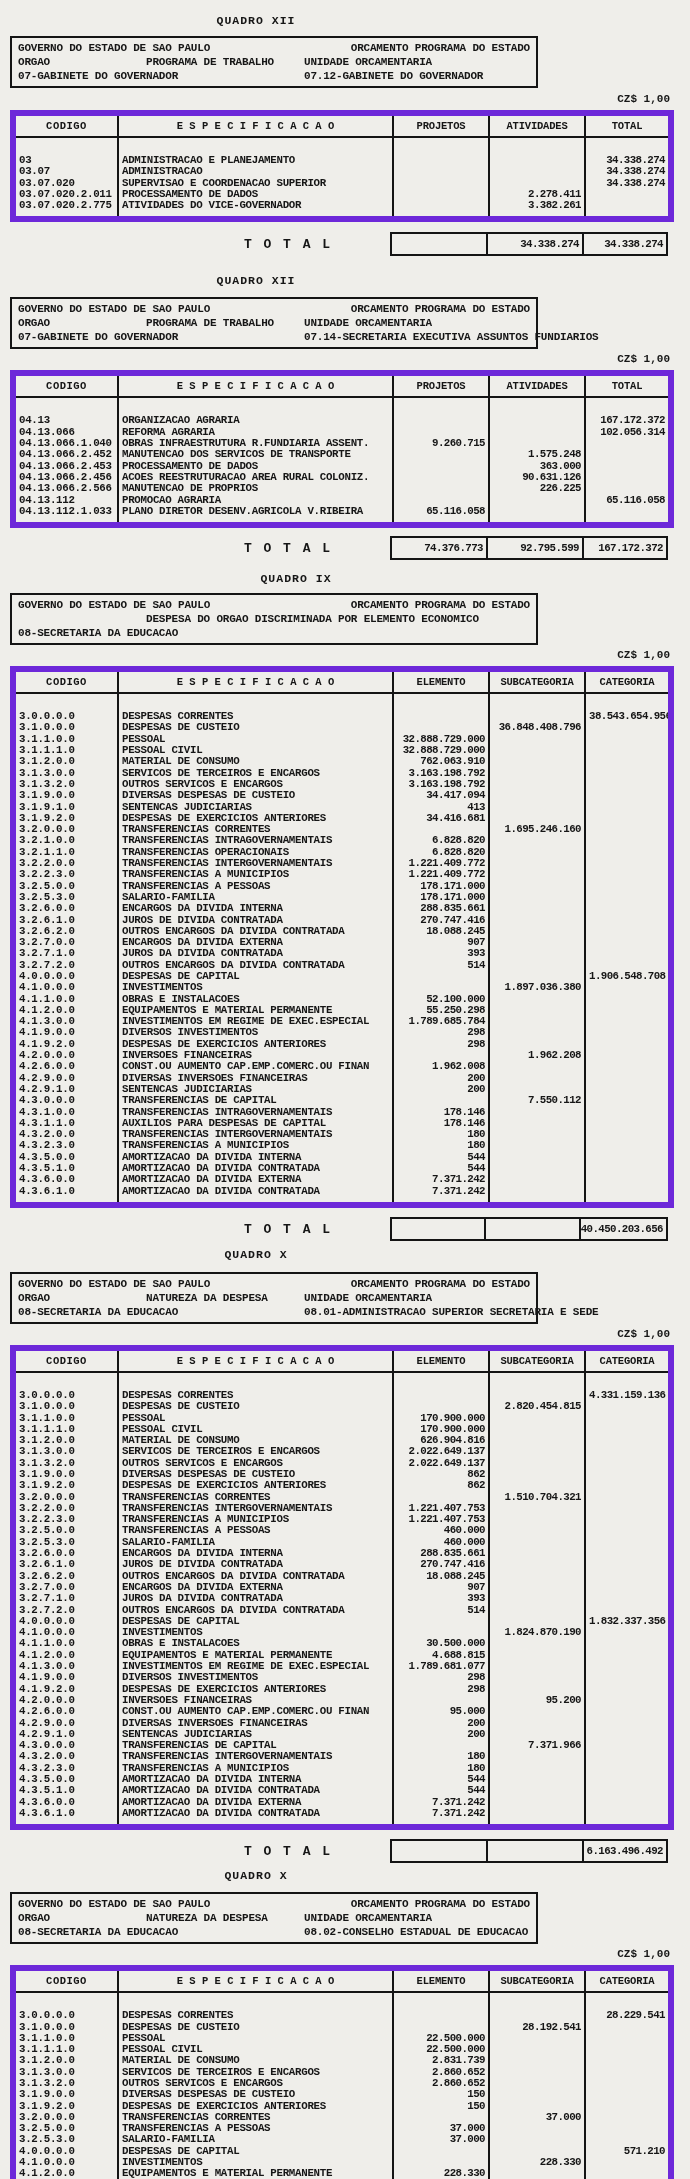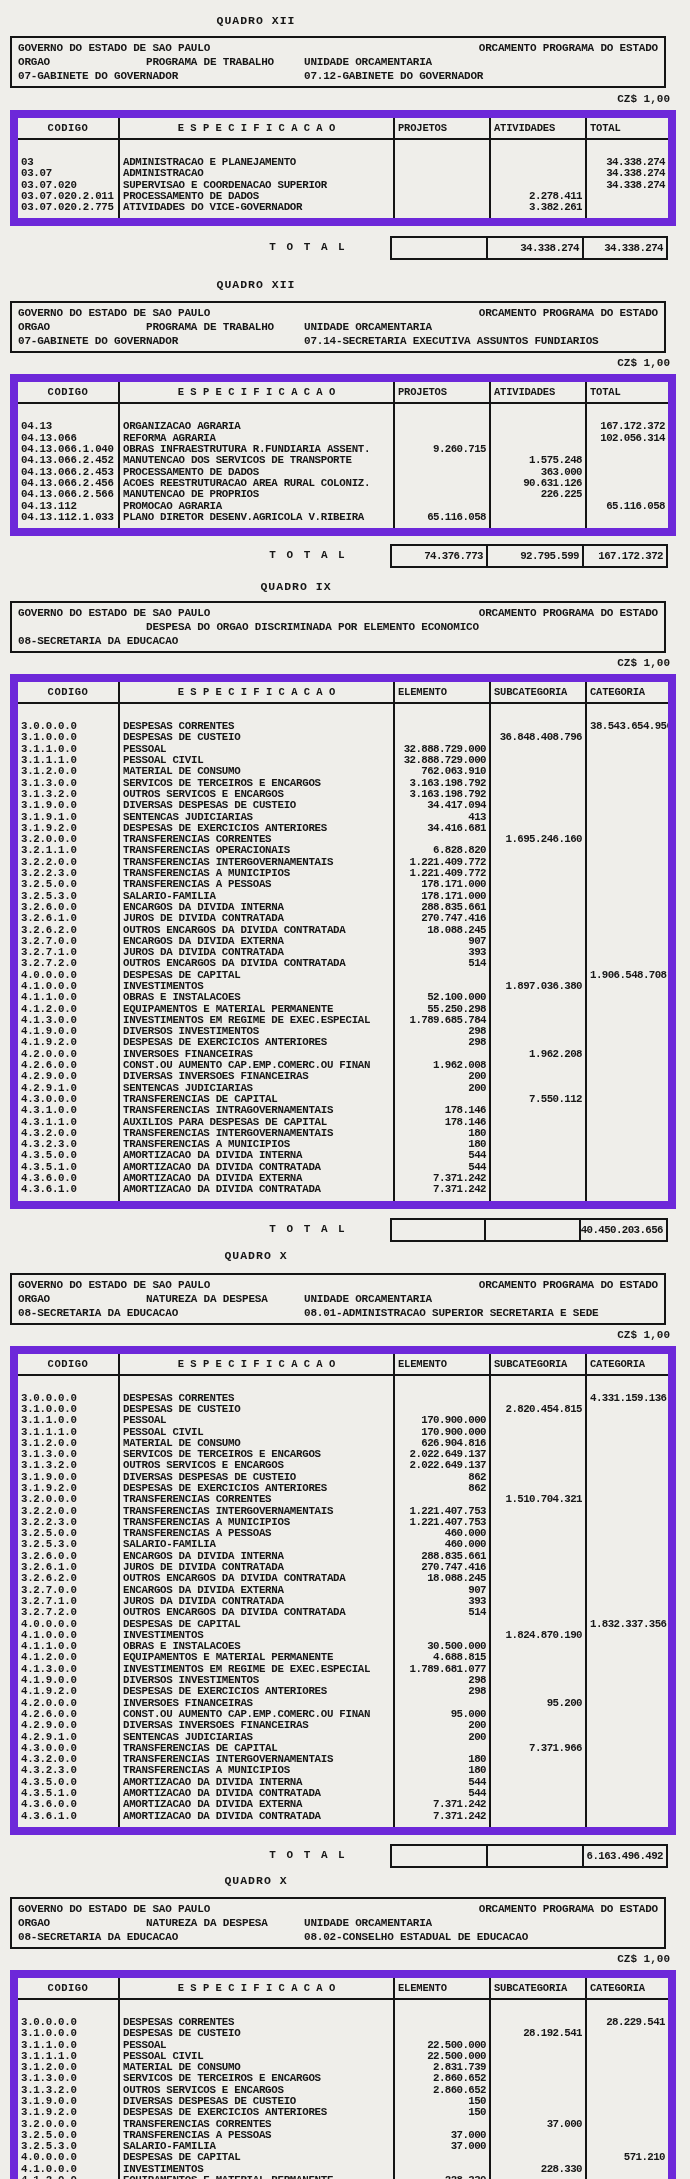--- a/index.html
+++ b/index.html
@@ -11,69 +11,69 @@
     position:relative; overflow:hidden;
   }
   .sheet { position:absolute; inset:0; }
 
   .quadro {
     width:512px; height:13px; text-align:center;
     font-size:11.5px; line-height:13px; letter-spacing:1px;
   }
 
   .hdr-box {
-    margin-left:10px; width:656px; height:52px;
+    margin-left:10px; width:528px; height:52px;
     border:2px solid #141414; box-sizing:border-box;
     padding:3px 6px; font-size:11px; line-height:14px;
     letter-spacing:-0.2px; white-space:nowrap;
   }
   .hdr-row { height:14px; position:relative; }
   .hdr-flex { display:flex; justify-content:space-between; }
   .p0 { position:absolute; left:0; }
   .p1 { position:absolute; left:128px; }
   .p2 { position:absolute; left:286px; }
   .p-sub { position:absolute; left:128px; }
 
   .cz {
     height:13px; margin-right:20px; text-align:right;
     font-size:11px; line-height:13px;
   }
 
   table.budget {
     margin-left:10px; width:658px;
-    border:8px solid #6d28d9; border-collapse:collapse; table-layout:fixed;
+    border:6px solid #6d28d9; border-collapse:collapse; table-layout:fixed;
   }
   table.budget col.c1 { width:105px; }
   table.budget col.c2 { width:275px; }
   table.budget col.c3 { width:96px; }
   table.budget col.c4 { width:96px; }
   table.budget col.c5 { width:86px; }
   table.budget th {
     height:20px; font-size:10.5px; border-bottom:2px solid #141414;
     font-weight:bold; padding:0 3px; letter-spacing:0.5px;
   }
   table.budget th.h-code { text-align:center; }
   table.budget th.h-spec { text-align:center; letter-spacing:0; }
-  table.budget th.h-num  { text-align:left; letter-spacing:-0.2px; }
+  table.budget th.h-num  { text-align:center; letter-spacing:-0.2px; }
   table.budget th, table.budget td { border-right:2px solid #141414; }
   table.budget th:last-child, table.budget td:last-child { border-right:none; }
   table.budget td {
     font-size:10.8px; line-height:11.3px; letter-spacing:-0.3px;
     padding:0 3px; white-space:nowrap; overflow:hidden;
   }
   table.budget td.col-code { text-align:left; }
   table.budget td.col-spec { text-align:left; }
   table.budget td.col-num  { text-align:right; letter-spacing:-0.6px; }
   table.budget tbody tr:first-child td { padding-top:17px; }
   table.budget tbody tr:last-child td { padding-bottom:5px; }
 
   .total-row { position:relative; margin-left:10px; width:658px; height:24px; }
   .total-label {
-    position:absolute; left:236px; top:5px; width:124px; text-align:center;
-    font-size:11px; letter-spacing:2px;
+    position:absolute; left:216px; top:5px; width:124px; text-align:center;
+    font-size:13px; letter-spacing:2px;
   }
   .total-box {
     position:absolute; left:380px; top:0; width:278px; height:24px;
     border:2px solid #141414; box-sizing:border-box; display:flex;
   }
   .tc {
     display:block; box-sizing:border-box; text-align:right;
     font-size:10.8px; letter-spacing:-0.6px; padding:4px 3px 0 0;
     white-space:nowrap;
   }
@@ -398,20 +398,27 @@
             <td class="col-num"></td>
           </tr>
           <tr>
             <td class="col-code">3.2.0.0.0</td>
             <td class="col-spec">TRANSFERENCIAS CORRENTES</td>
             <td class="col-num"></td>
             <td class="col-num">1.695.246.160</td>
             <td class="col-num"></td>
           </tr>
           <tr>
+            <td class="col-code">3.2.1.0.0</td>
+            <td class="col-spec">TRANSFERENCIAS INTRAGOVERNAMENTAIS</td>
+            <td class="col-num">6.828.820</td>
+            <td class="col-num"></td>
+            <td class="col-num"></td>
+          </tr>
+          <tr>
             <td class="col-code">3.2.1.1.0</td>
             <td class="col-spec">TRANSFERENCIAS OPERACIONAIS</td>
             <td class="col-num">6.828.820</td>
             <td class="col-num"></td>
             <td class="col-num"></td>
           </tr>
           <tr>
             <td class="col-code">3.2.2.0.0</td>
             <td class="col-spec">TRANSFERENCIAS INTERGOVERNAMENTAIS</td>
             <td class="col-num">1.221.409.772</td>

